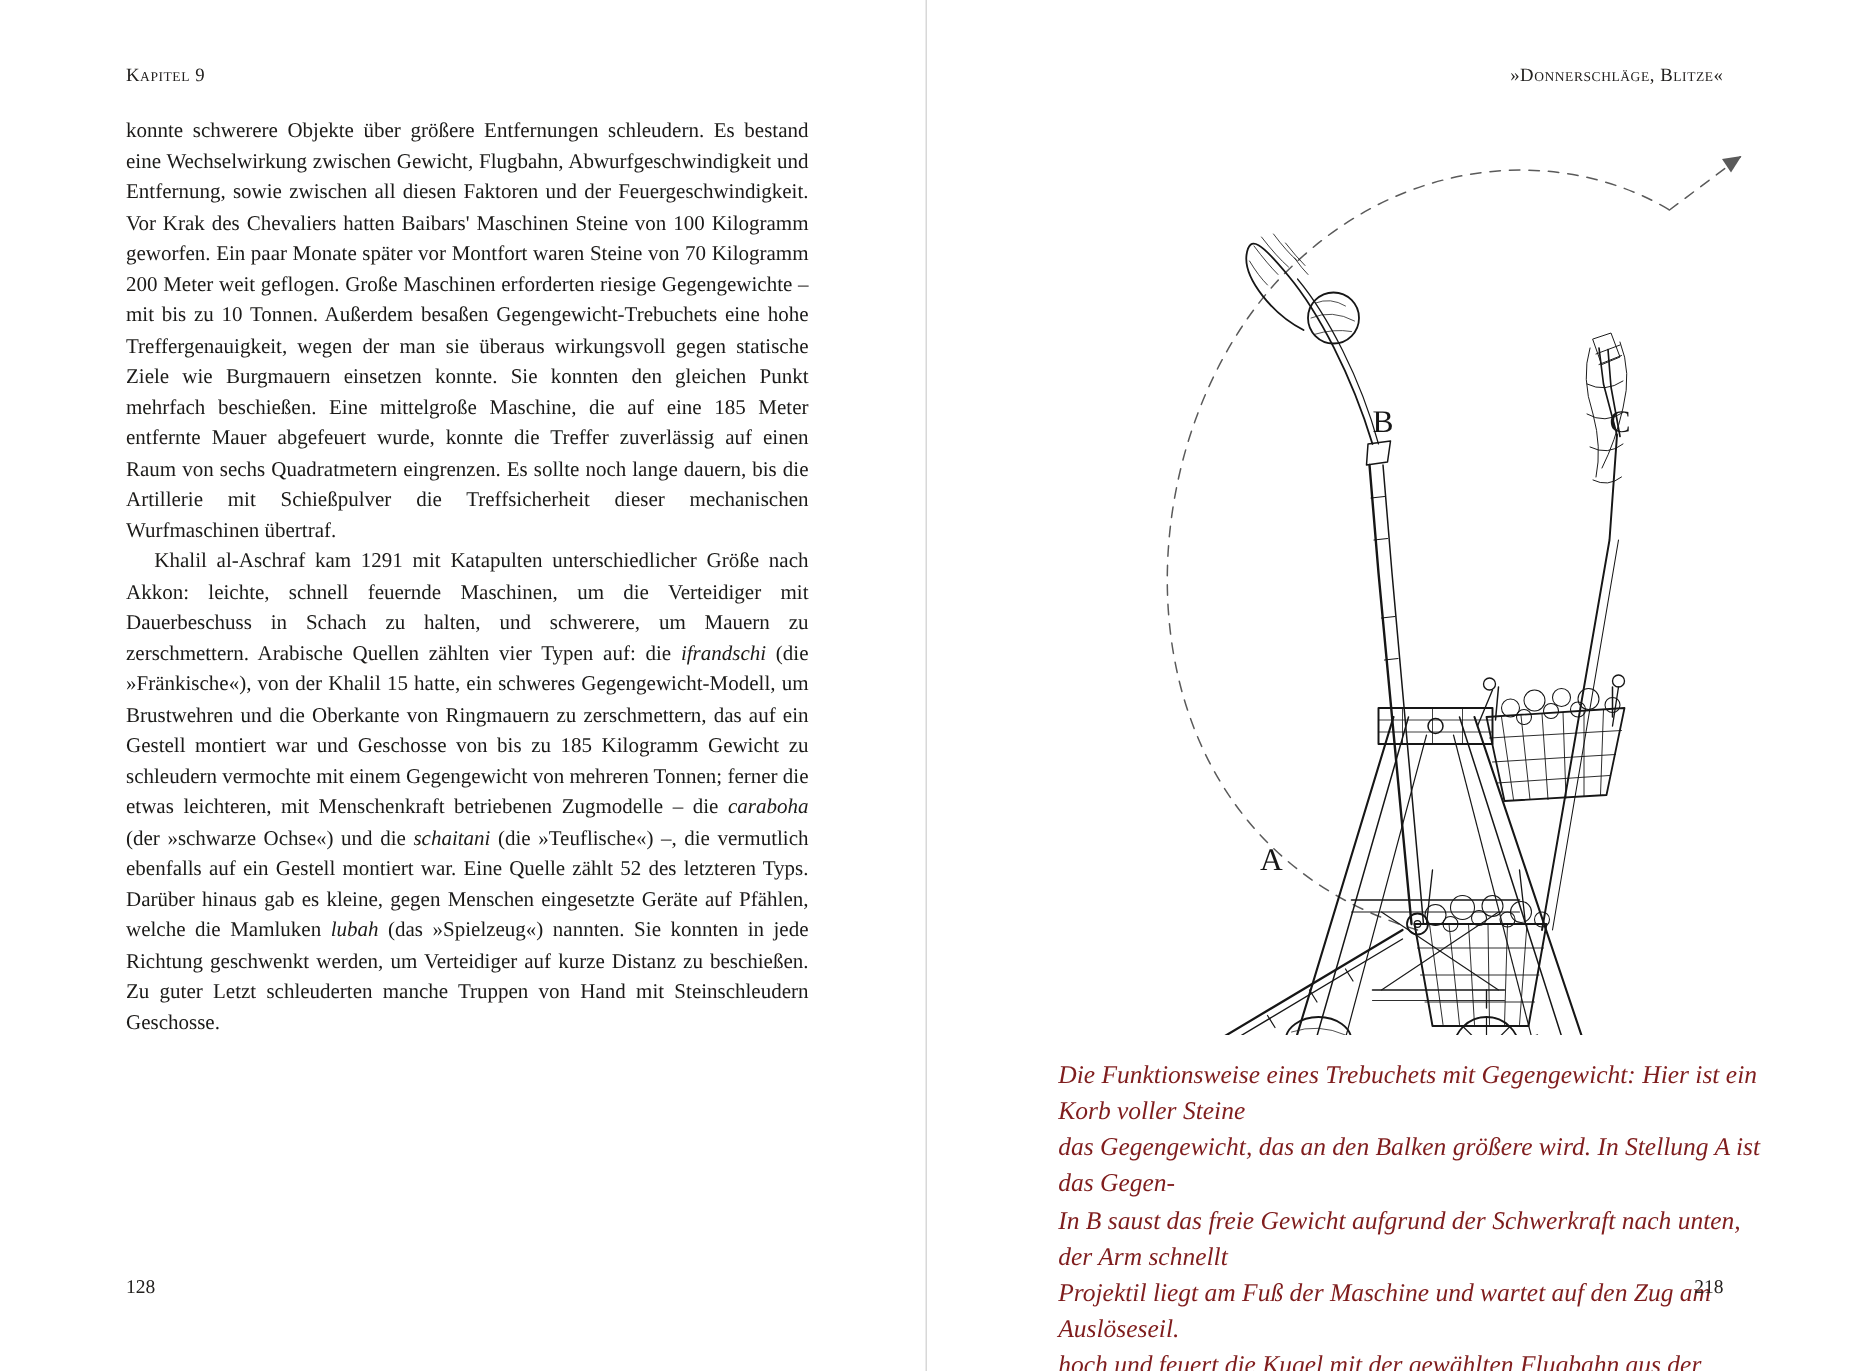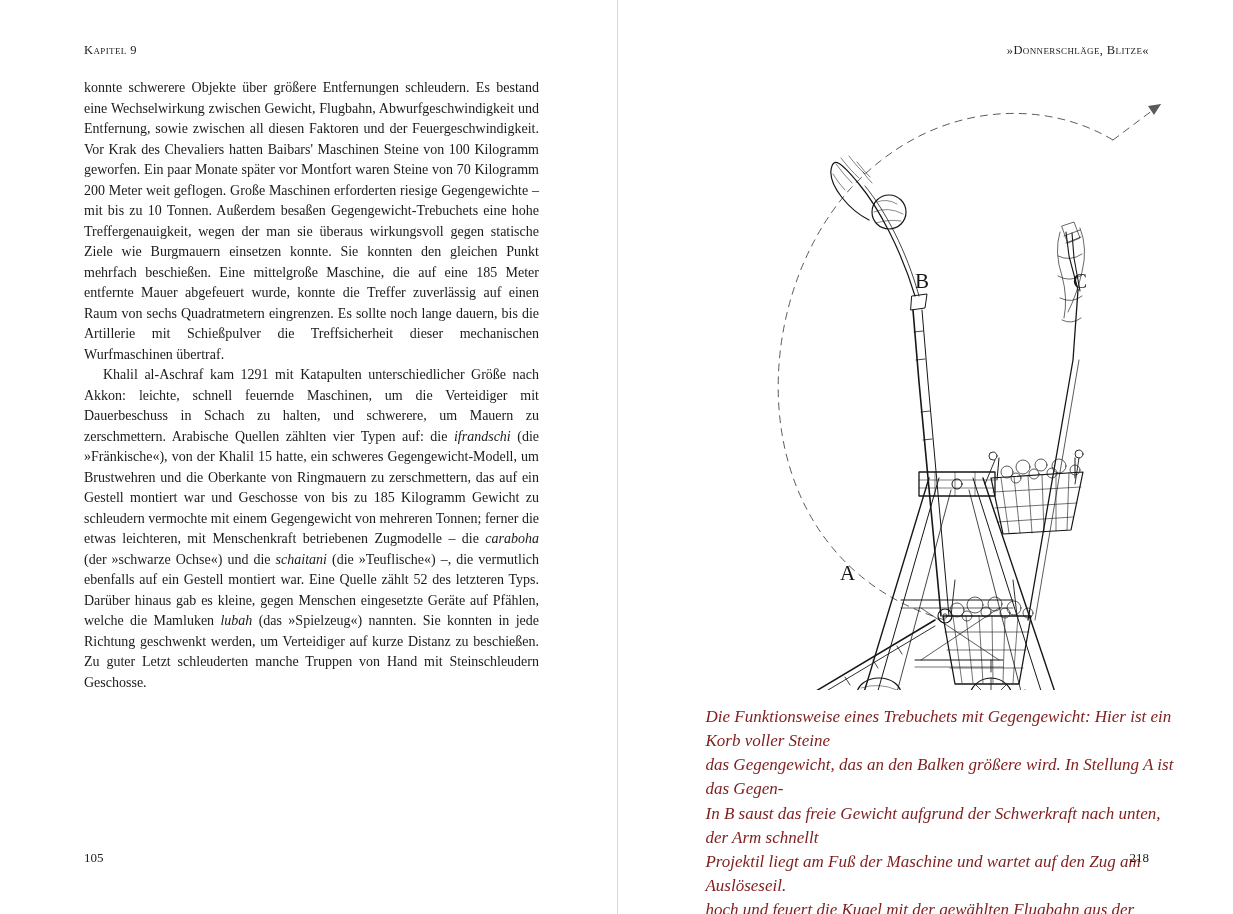--- a/index.html
+++ b/index.html
@@ -110,21 +110,21 @@
 
   <div class="page page-left">
 
     <div class="runhead runhead-left">Kapitel 9</div>
 
     <div class="bodytext">
       <p>konnte schwerere Objekte über größere Entfernungen schleudern. Es bestand eine Wechselwirkung zwischen Gewicht, Flugbahn, Abwurfgeschwindigkeit und Entfernung, sowie zwischen all diesen Faktoren und der Feuergeschwindigkeit. Vor Krak des Chevaliers hatten Baibars' Maschinen Steine von 100 Kilogramm geworfen. Ein paar Monate später vor Montfort waren Steine von 70 Kilogramm 200 Meter weit geflogen. Große Maschinen erforderten riesige Gegengewichte – mit bis zu 10 Tonnen. Außerdem besaßen Gegengewicht-Trebuchets eine hohe Treffergenauigkeit, wegen der man sie überaus wirkungsvoll gegen statische Ziele wie Burgmauern einsetzen konnte. Sie konnten den gleichen Punkt mehrfach beschießen. Eine mittelgroße Maschine, die auf eine 185 Meter entfernte Mauer abgefeuert wurde, konnte die Treffer zuverlässig auf einen Raum von sechs Quadratmetern eingrenzen. Es sollte noch lange dauern, bis die Artillerie mit Schießpulver die Treffsicherheit dieser mechanischen Wurfmaschinen übertraf.</p>
       <p id="para2"><span>Khalil al-Aschraf kam 1291 mit Katapulten unterschiedlicher Größe nach Akkon: leichte, schnell feuernde Maschinen, um die Verteidiger mit Dauerbeschuss in Schach zu halten, und schwerere, um Mauern zu zerschmettern. Arabische Quellen zählten vier Typen auf: die </span><i>ifrandschi</i><span> (die »Fränkische«), von der Khalil 15 hatte, ein schweres Gegengewicht-Modell, um Brustwehren und die Oberkante von Ringmauern zu zerschmettern, das auf ein Gestell montiert war und Geschosse von bis zu 185 Kilogramm Gewicht zu schleudern vermochte mit einem Gegengewicht von mehreren Tonnen; ferner die etwas leichteren, mit Menschenkraft betriebenen Zugmodelle – die </span><i>caraboha</i><span> (der »schwarze Ochse«) und die </span><i>schaitani</i><span> (die »Teuflische«) –, die vermutlich ebenfalls auf ein Gestell montiert war. Eine Quelle zählt 52 des letzteren Typs. Darüber hinaus gab es kleine, gegen Menschen eingesetzte Geräte auf Pfählen, welche die Mamluken </span><i>lubah</i><span> (das »Spielzeug«) nannten. Sie konnten in jede Richtung geschwenkt werden, um Verteidiger auf kurze Distanz zu beschießen. Zu guter Letzt schleuderten manche Truppen von Hand mit Steinschleudern Geschosse.</span></p>
     </div>
 
-    <div class="folio folio-left">105</div>
+    <div class="folio folio-left">128</div>
   </div>
 
   <div class="gutter"></div>
 
   <div class="page page-right">
 
     <div class="runhead runhead-right">»Donnerschläge, Blitze«</div>
 
     <div class="figure-wrap">
       <svg width="520" height="630" viewBox="0 0 520 630" xmlns="http://www.w3.org/2000/svg">

